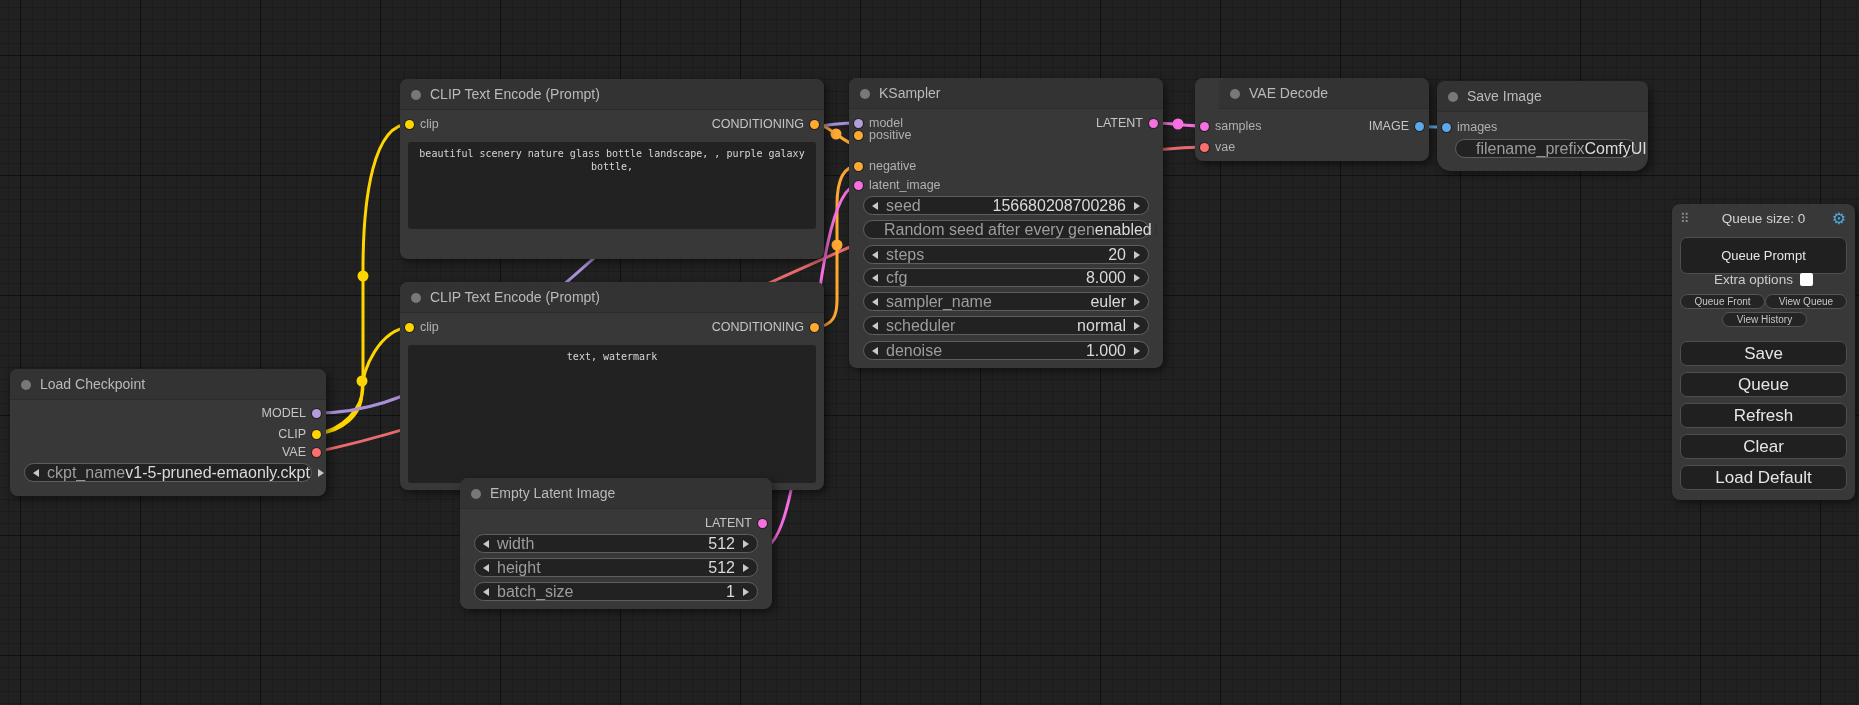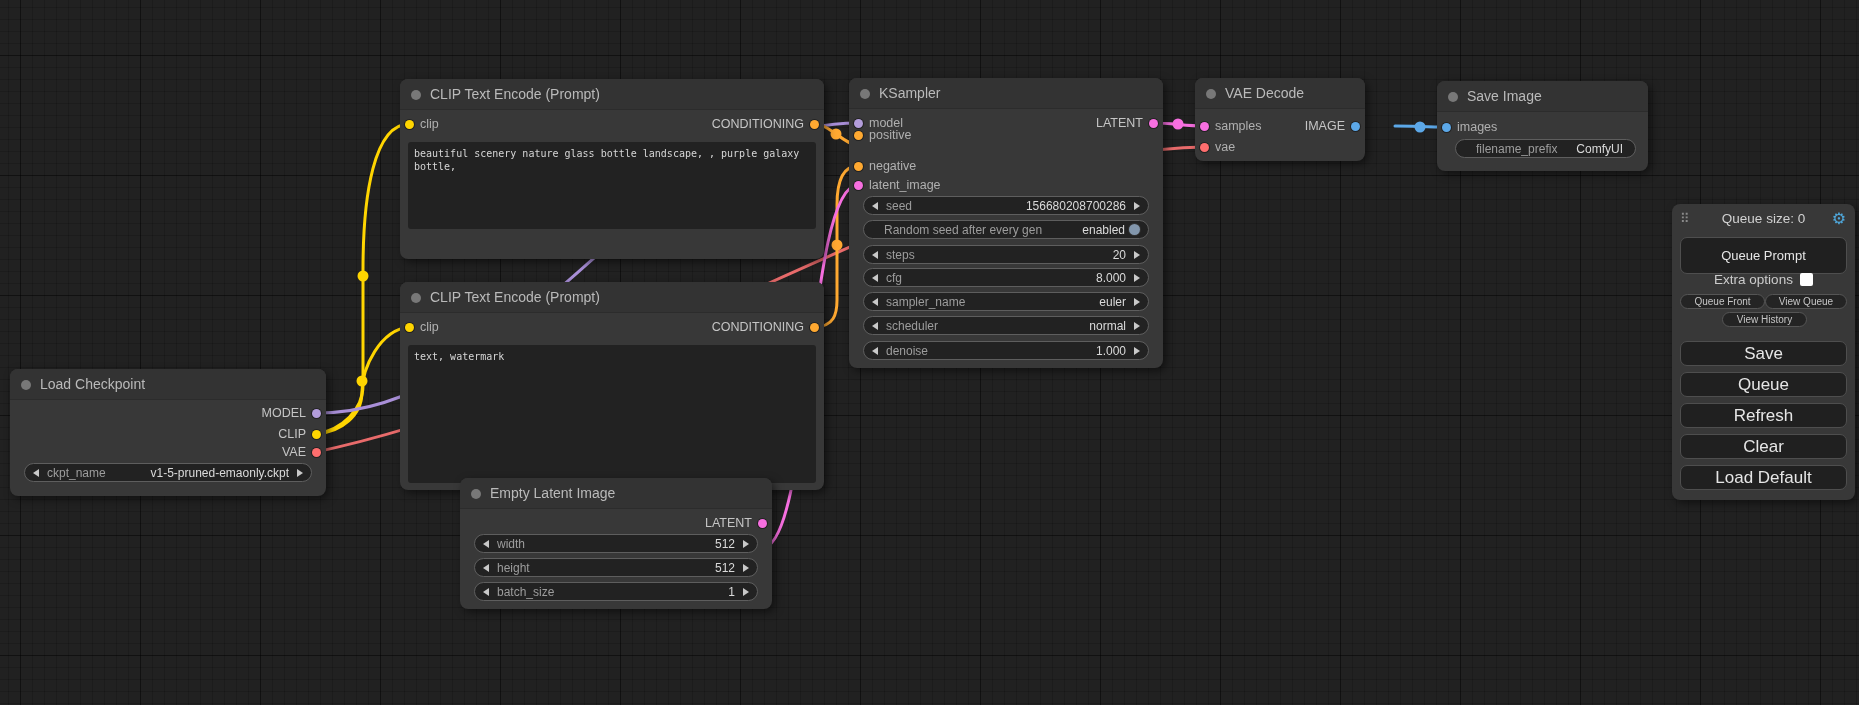--- a/index.html
+++ b/index.html
@@ -23,42 +23,42 @@
     background:#787878;margin-right:9px;vertical-align:-1px;}
   .slot{position:absolute;height:18px;line-height:18px;font-size:12.5px;white-space:nowrap;}
   .slot.in{left:5px;padding-left:15px;color:#b0b0b0;}
   .slot.out{right:5px;padding-right:15px;color:#c5c5c5;text-align:right;}
   .pdot{position:absolute;top:4.5px;width:9px;height:9px;border-radius:50%;
     box-shadow:0 0 0 1px #222;}
   .slot.in .pdot{left:0;}
   .slot.out .pdot{right:0;}
   .widget{position:absolute;left:14px;right:14px;height:19px;background:#222222;
     border:1px solid #5e5e5e;border-radius:10px;display:flex;align-items:center;
-    font-size:12px;box-sizing:border-box;padding:0 8px;white-space:nowrap;}
+    font-size:16px;box-sizing:border-box;padding:0 8px;white-space:nowrap;}
   .arr{width:0;height:0;border-top:4px solid transparent;border-bottom:4px solid transparent;}
   .arr-l{border-right:6px solid #c9c9c9;}
   .arr-r{border-left:6px solid #c9c9c9;}
   .wlabel{margin-left:8px;color:#9d9d9d;flex:1;text-align:left;}
   .wvalue{margin-right:8px;color:#dadada;}
   .widget.noarrow .wlabel{margin-left:12px;}
   .widget.noarrow .wvalue{margin-right:4px;}
   .toggle-dot{width:11px;height:11px;border-radius:50%;background:#8296ac;
     box-shadow:0 0 0 1px #333;}
   .prompt-box{position:absolute;left:8px;right:8px;background:#222222;border-radius:3px;
     font-family:"DejaVu Sans Mono",monospace;font-size:10px;line-height:13px;
     color:#d6d6d6;padding:5px 6px;box-sizing:border-box;white-space:pre-wrap;
-    overflow:hidden;text-align:left;}
+    overflow:hidden;text-align:center;}
   
   #n-load-checkpoint{left:10px;top:369px;width:316px;height:127px;}
   #n-clip-pos{left:400px;top:79px;width:424px;height:180px;}
   #n-clip-neg{left:400px;top:282px;width:424px;height:208px;}
   #n-empty-latent{left:460px;top:478px;width:312px;height:131px;}
   #n-ksampler{left:849px;top:78px;width:314px;height:290px;}
-  #n-vae-decode{left:1195px;top:78px;width:170px;height:83px;}
-  #n-save-image{left:1437px;top:81px;width:211px;height:90px;}
+  #n-vae-decode{left:1195px;top:78px;width:210px;height:83px;padding-left:24px;}
+  #n-save-image{left:1437px;top:81px;width:211px;height:90px;border-radius:14px;}
   
   #queue-panel{position:absolute;z-index:3;left:1672px;top:204px;width:183px;height:296px;
     background:#383838;border-radius:8px;box-shadow:3px 3px 9px rgba(0,0,0,.5);}
   .qp-header{position:relative;height:30px;}
   .qp-drag{position:absolute;left:8px;top:7px;color:#8a8a8a;font-size:13px;cursor:grab;}
   .qp-title{text-align:center;line-height:30px;color:#d2d2d2;font-size:13.5px;}
   .qp-gear{position:absolute;right:9px;top:5px;font-size:16px;line-height:20px;}
   .qp-big{position:absolute;left:8px;right:8px;height:25px;background:#202020;
     border:1px solid #4e4e4e;border-radius:7px;color:#e6e6e6;font-size:17px;
     display:flex;align-items:center;justify-content:center;box-sizing:border-box;cursor:pointer;}

